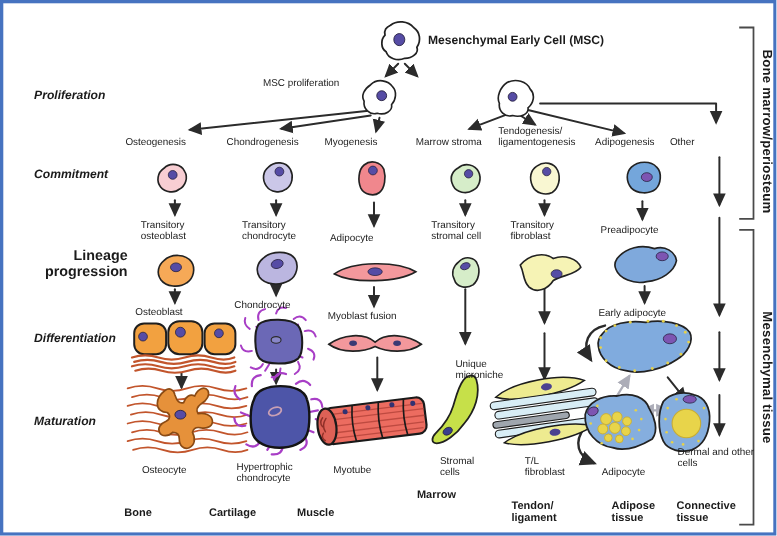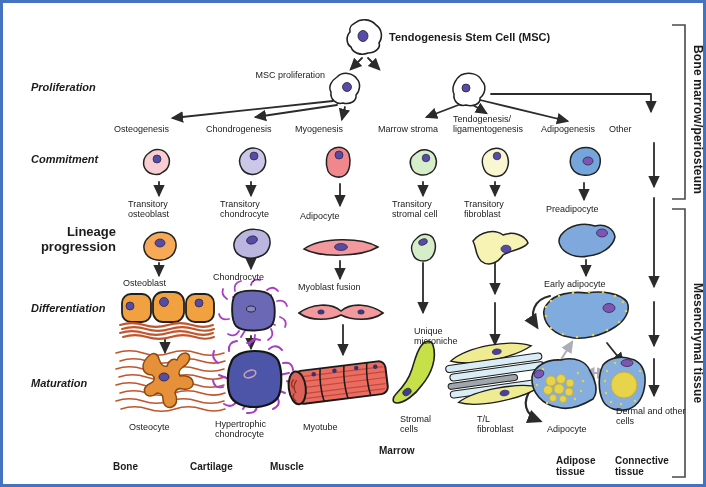--- a/index.html
+++ b/index.html
@@ -324,22 +324,22 @@
       </g>
       <ellipse cx="624" cy="360" rx="6" ry="3.5" fill="#7D55B2" stroke="#26203f" stroke-width="0.7"></ellipse>
     </g>
 
     <g stroke="#4a4a4a" stroke-width="1.6" fill="none">
       <path d="M669,22 L682,22 L682,196 L669,196"></path>
       <path d="M669,206 L682,206 L682,474 L669,474"></path>
     </g>
   </svg>
 
-  <div class="lbl title" style="left:386px;top:28px">Tendogenesis Stem Cell (MSC)</div>
-  <div class="lbl s9" style="left:236px;top:67px;width:86px;text-align:right">MSC proliferation</div>
+  <div class="lbl title" style="left:386px;top:28px">Mesenchymal Early Cell (MSC)</div>
+  <div class="lbl s9" style="left:236px;top:67px;width:86px;text-align:left">MSC proliferation</div>
 
   <div class="lbl stage" style="left:28px;top:78px">Proliferation</div>
   <div class="lbl stage" style="left:28px;top:150px">Commitment</div>
   <div class="lbl stagewrap" style="left:28px;top:222px">Lineage progression</div>
   <div class="lbl stage" style="left:28px;top:299px">Differentiation</div>
   <div class="lbl stage" style="left:28px;top:374px">Maturation</div>
 
   <div class="lbl s9" style="left:111px;top:121px;width:90px">Osteogenesis</div>
   <div class="lbl s9" style="left:203px;top:121px;width:90px">Chondrogenesis</div>
   <div class="lbl s9" style="left:292px;top:121px;width:90px">Myogenesis</div>
@@ -366,18 +366,19 @@
   <div class="lbl s9" style="left:300px;top:419px;width:80px">Myotube</div>
   <div class="lbl s9" style="left:397px;top:411px;width:40px">Stromal cells</div>
   <div class="lbl s9" style="left:474px;top:411px;width:46px">T/L fibroblast</div>
   <div class="lbl s9" style="left:544px;top:421px;width:80px">Adipocyte</div>
   <div class="lbl s9" style="left:613px;top:403px;width:75px">Dermal and other cells</div>
 
   <div class="lbl s10b" style="left:110px;top:458px;width:80px">Bone</div>
   <div class="lbl s10b" style="left:187px;top:458px;width:80px">Cartilage</div>
   <div class="lbl s10b" style="left:267px;top:458px;width:80px">Muscle</div>
   <div class="lbl s10b" style="left:376px;top:442px;width:80px">Marrow</div>
+  <div class="lbl s10b" style="left:462px;top:452px;width:70px">Tendon/ ligament</div>
   <div class="lbl s10b" style="left:553px;top:452px;width:60px">Adipose tissue</div>
   <div class="lbl s10b" style="left:612px;top:452px;width:76px">Connective tissue</div>
 
   <div class="vert" style="left:688px;top:42px">Bone marrow/periosteum</div>
   <div class="vert" style="left:688px;top:280px">Mesenchymal tissue</div>
 </div>
 
 </body></html>

